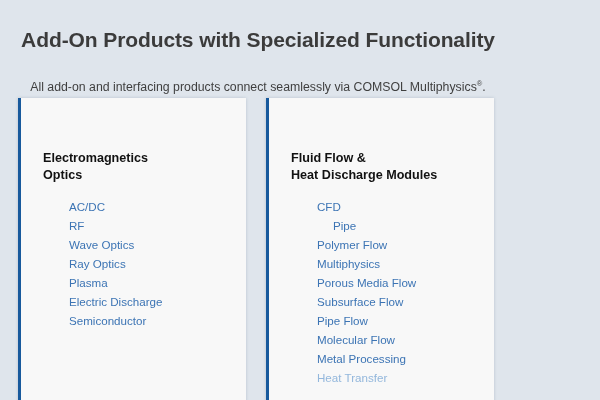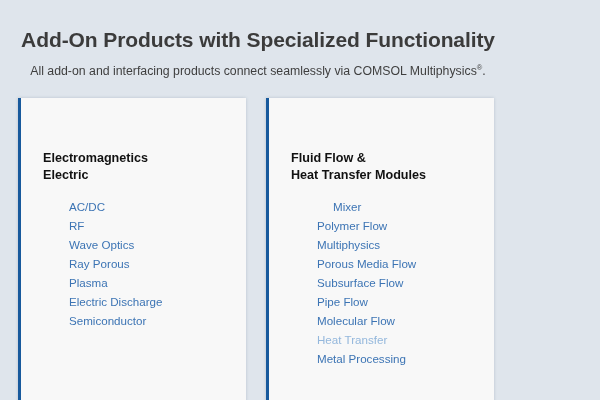--- a/index.html
+++ b/index.html
@@ -28,21 +28,21 @@
     text-align: center;
   }
   .page-title {
     margin: 0;
     font-size: 21px;
     font-weight: bold;
     color: #3b3b3b;
     letter-spacing: -0.1px;
   }
   .page-subtitle {
-    margin: 12px 0 0 0;
+    margin: 28px 0 0 0;
     font-size: 12.3px;
     color: #3f3f3f;
     font-weight: normal;
   }
   .page-subtitle sup {
     font-size: 7.5px;
     vertical-align: super;
     line-height: 0;
   }
 
@@ -106,45 +106,46 @@
     <p class="page-subtitle">
       <span>All add-on and interfacing products connect seamlessly via COMSOL Multiphysics</span><sup>®</sup><span>.</span>
     </p>
   </div>
 
   <div class="cards">
 
     <section class="card">
       <h2 class="card-heading">
         <span>Electromagnetics</span><br>
-        <span>Electric</span>
+        <span>Optics</span>
       </h2>
       <ul class="link-list">
         <li class="link-item">AC/DC</li>
         <li class="link-item">RF</li>
         <li class="link-item">Wave Optics</li>
-        <li class="link-item">Ray Porous</li>
+        <li class="link-item">Ray Optics</li>
         <li class="link-item">Plasma</li>
         <li class="link-item">Electric Discharge</li>
         <li class="link-item">Semiconductor</li>
       </ul>
     </section>
 
     <section class="card">
       <h2 class="card-heading">
         <span>Fluid Flow &amp;</span><br>
-        <span>Heat Transfer Modules</span>
+        <span>Heat Discharge Modules</span>
       </h2>
       <ul class="link-list">
-        <li class="link-item sub">Mixer</li>
+        <li class="link-item">CFD</li>
+        <li class="link-item sub">Pipe</li>
         <li class="link-item">Polymer Flow</li>
         <li class="link-item">Multiphysics</li>
         <li class="link-item">Porous Media Flow</li>
         <li class="link-item">Subsurface Flow</li>
         <li class="link-item">Pipe Flow</li>
         <li class="link-item">Molecular Flow</li>
+        <li class="link-item">Metal Processing</li>
         <li class="link-item muted">Heat Transfer</li>
-        <li class="link-item">Metal Processing</li>
       </ul>
     </section>
 
   </div>
 </div>
 
 </body></html>

